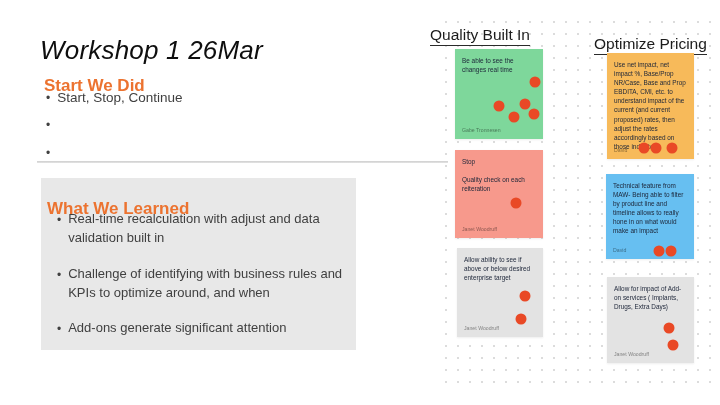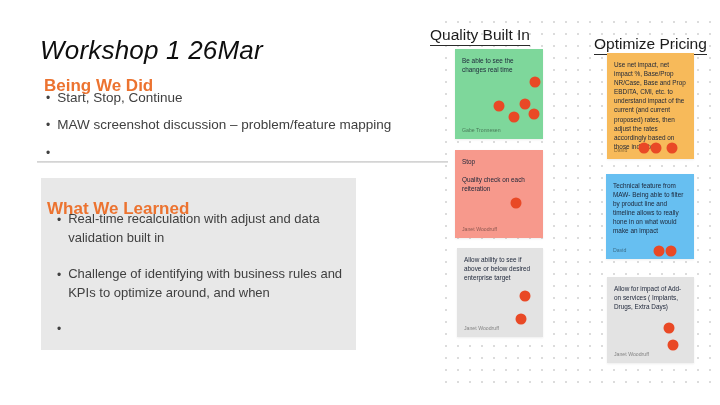--- a/index.html
+++ b/index.html
@@ -78,30 +78,29 @@
     transform:translate(-50%,-50%);
   }
 </style>
 </head>
 <body>
 
 <div class="slide">
 
   <h1 class="slide-title">Workshop 1 26Mar</h1>
 
-  <h2 class="section-heading did-heading">Being We Did</h2>
+  <h2 class="section-heading did-heading">Start We Did</h2>
 
   <ul class="did-list">
     <li>
       <span class="bullet-glyph">•</span>
       <span>Start, Stop, Continue</span>
     </li>
     <li>
       <span class="bullet-glyph">•</span>
-      <span>MAW screenshot discussion – problem/feature mapping</span>
     </li>
     <li>
       <span class="bullet-glyph">•</span>
     </li>
   </ul>
 
   <div class="divider"></div>
 
   <div class="learned-box">
     <h2 class="section-heading learned-heading">What We Learned</h2>
@@ -109,20 +108,21 @@
       <li>
         <span class="bullet-glyph">•</span>
         <span>Real-time recalculation with adjust and data validation built in</span>
       </li>
       <li>
         <span class="bullet-glyph">•</span>
         <span>Challenge of identifying with business rules and KPIs to optimize around, and when</span>
       </li>
       <li>
         <span class="bullet-glyph">•</span>
+        <span>Add-ons generate significant attention</span>
       </li>
     </ul>
   </div>
 
   <div class="board-grid"></div>
   <div class="board-area">
       <div class="board-header" style="left: 430px;">Quality Built In</div>
       <div class="sticky" style="left: 455px; top: 49px; width: 88px; height: 90px; background: rgb(126, 215, 155);">
         <div class="sticky-text">Be able to see the changes real time</div>
         <div class="sticky-author">Gabe Tronnesen</div>

